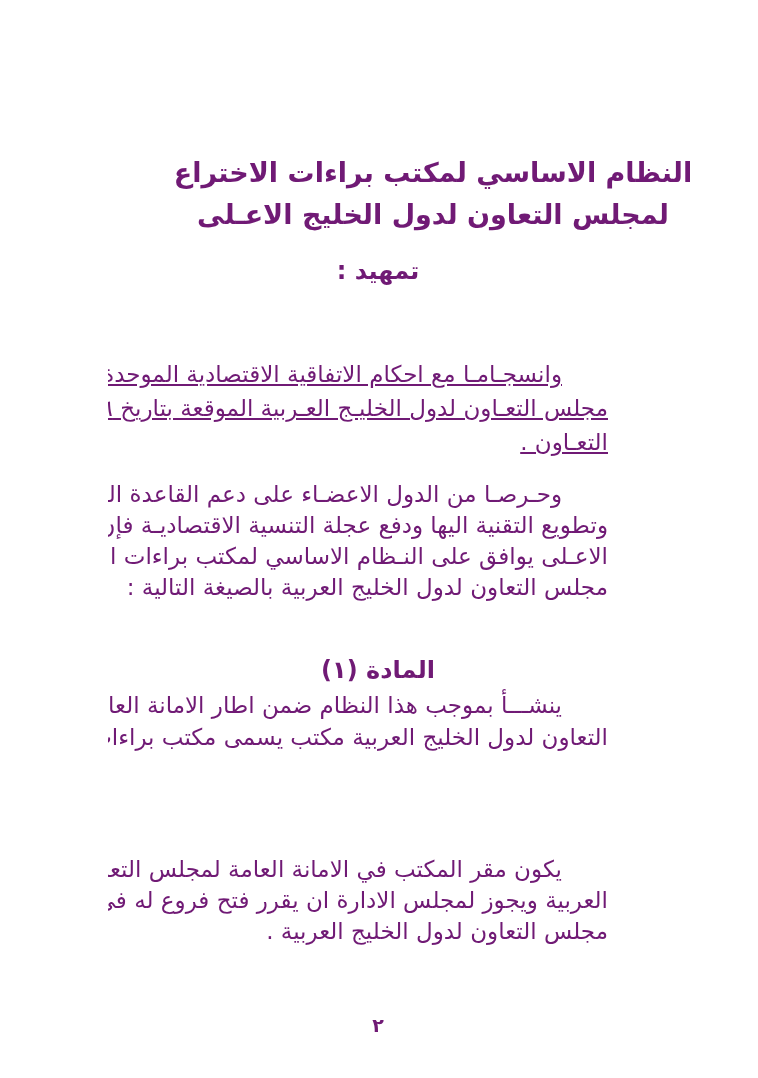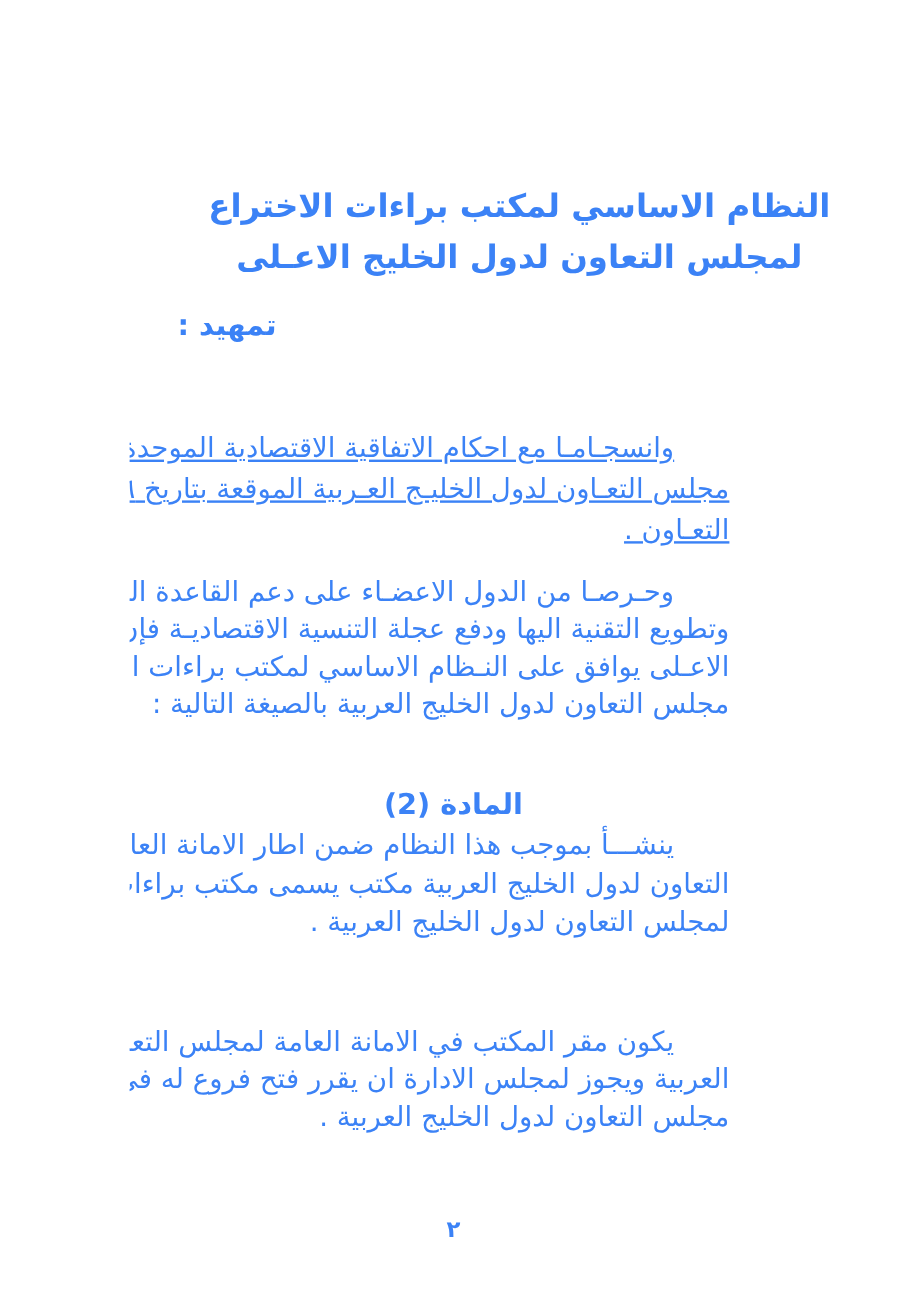--- a/index.html
+++ b/index.html
@@ -7,21 +7,21 @@
     padding: 0;
     background: #ffffff;
   }
   .page {
     position: relative;
     width: 650px;
     height: 1078px;
     background: #ffffff;
     overflow: hidden;
     direction: rtl;
-    color: #3b82f6;
+    color: #701a75;
     font-family: "DejaVu Sans", sans-serif;
   }
   .doc-title {
     position: absolute;
     top: 152px;
     left: 0;
     right: 0;
     text-align: center;
     font-weight: bold;
     font-size: 27px;
@@ -38,21 +38,21 @@
     white-space: nowrap;
     font-size: 23px;
   }
   .first-line {
     padding-right: 46px;
   }
   .preamble-heading {
     top: 257px;
     font-size: 24px;
     font-weight: bold;
-    text-align: left;
+    text-align: center;
   }
   .para-1 { top: 291px; }
   .para-1 .body-line { line-height: 34px; }
   .para-2 { top: 357px; }
   .para-2 .body-line { line-height: 34px; text-decoration: underline; }
   .para-3 { top: 479px; }
   .para-3 .body-line { line-height: 31px; }
   .article-heading {
     font-size: 24px;
     font-weight: bold;
@@ -90,26 +90,25 @@
     <div class="body-line">التعـاون .</div>
   </div>
 
   <div class="block para-3">
     <div class="body-line first-line">وحـرصـا من الدول الاعضـاء على دعم القاعدة الفنية ونقل</div>
     <div class="body-line">وتطويع التقنية اليها ودفع عجلة التنسية الاقتصاديـة فإن المجلس</div>
     <div class="body-line">الاعـلى يوافق على النـظام الاساسي لمكتب براءات الاختراع لدول</div>
     <div class="body-line">مجلس التعاون لدول الخليج العربية بالصيغة التالية :</div>
   </div>
 
-  <div class="block article-heading article-1-heading">المادة (2)</div>
+  <div class="block article-heading article-1-heading">المادة (١)</div>
 
   <div class="block article-1-body">
     <div class="body-line first-line">ينشـــأ بموجب هذا النظام ضمن اطار الامانة العامة لمجلس</div>
     <div class="body-line">التعاون لدول الخليج العربية مكتب يسمى مكتب براءات الاختراع</div>
-    <div class="body-line">لمجلس التعاون لدول الخليج العربية .</div>
   </div>
 
 
   <div class="block article-2-body">
     <div class="body-line first-line">يكون مقر المكتب في الامانة العامة لمجلس التعاون لدول الخليج</div>
     <div class="body-line">العربية ويجوز لمجلس الادارة ان يقرر فتح فروع له في اي من دول</div>
     <div class="body-line">مجلس التعاون لدول الخليج العربية .</div>
   </div>
 
   <div class="block page-number">٢</div>

